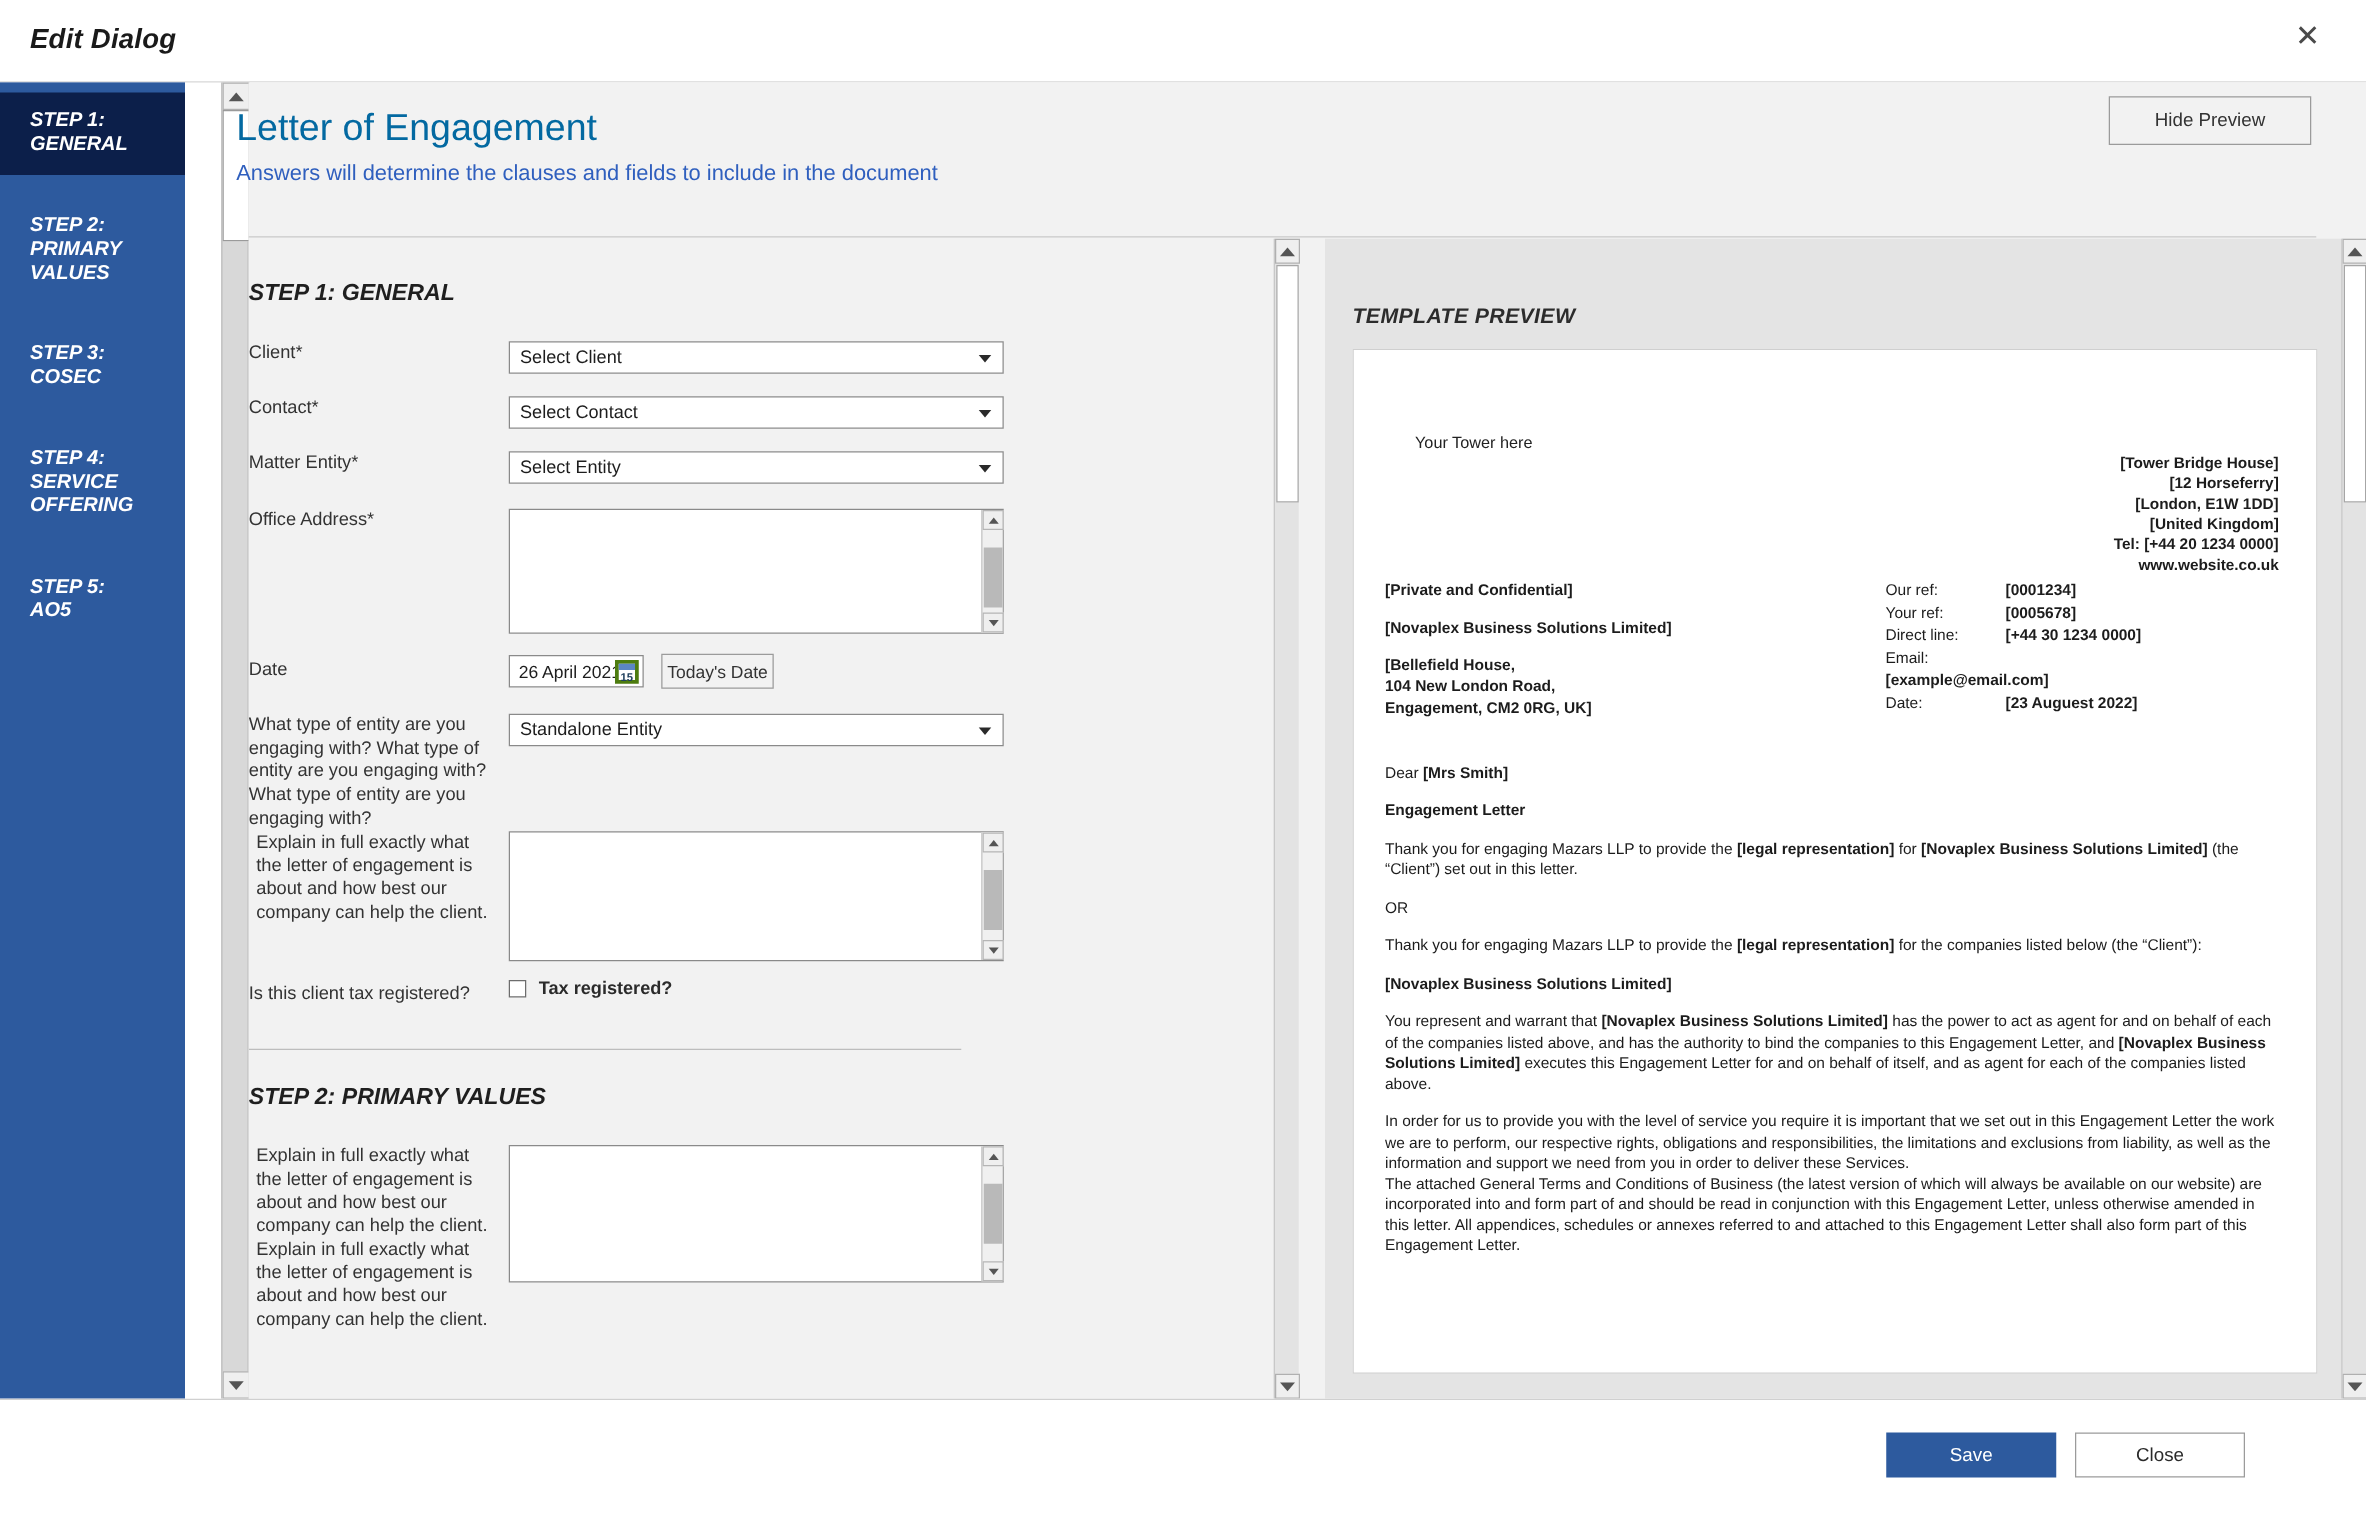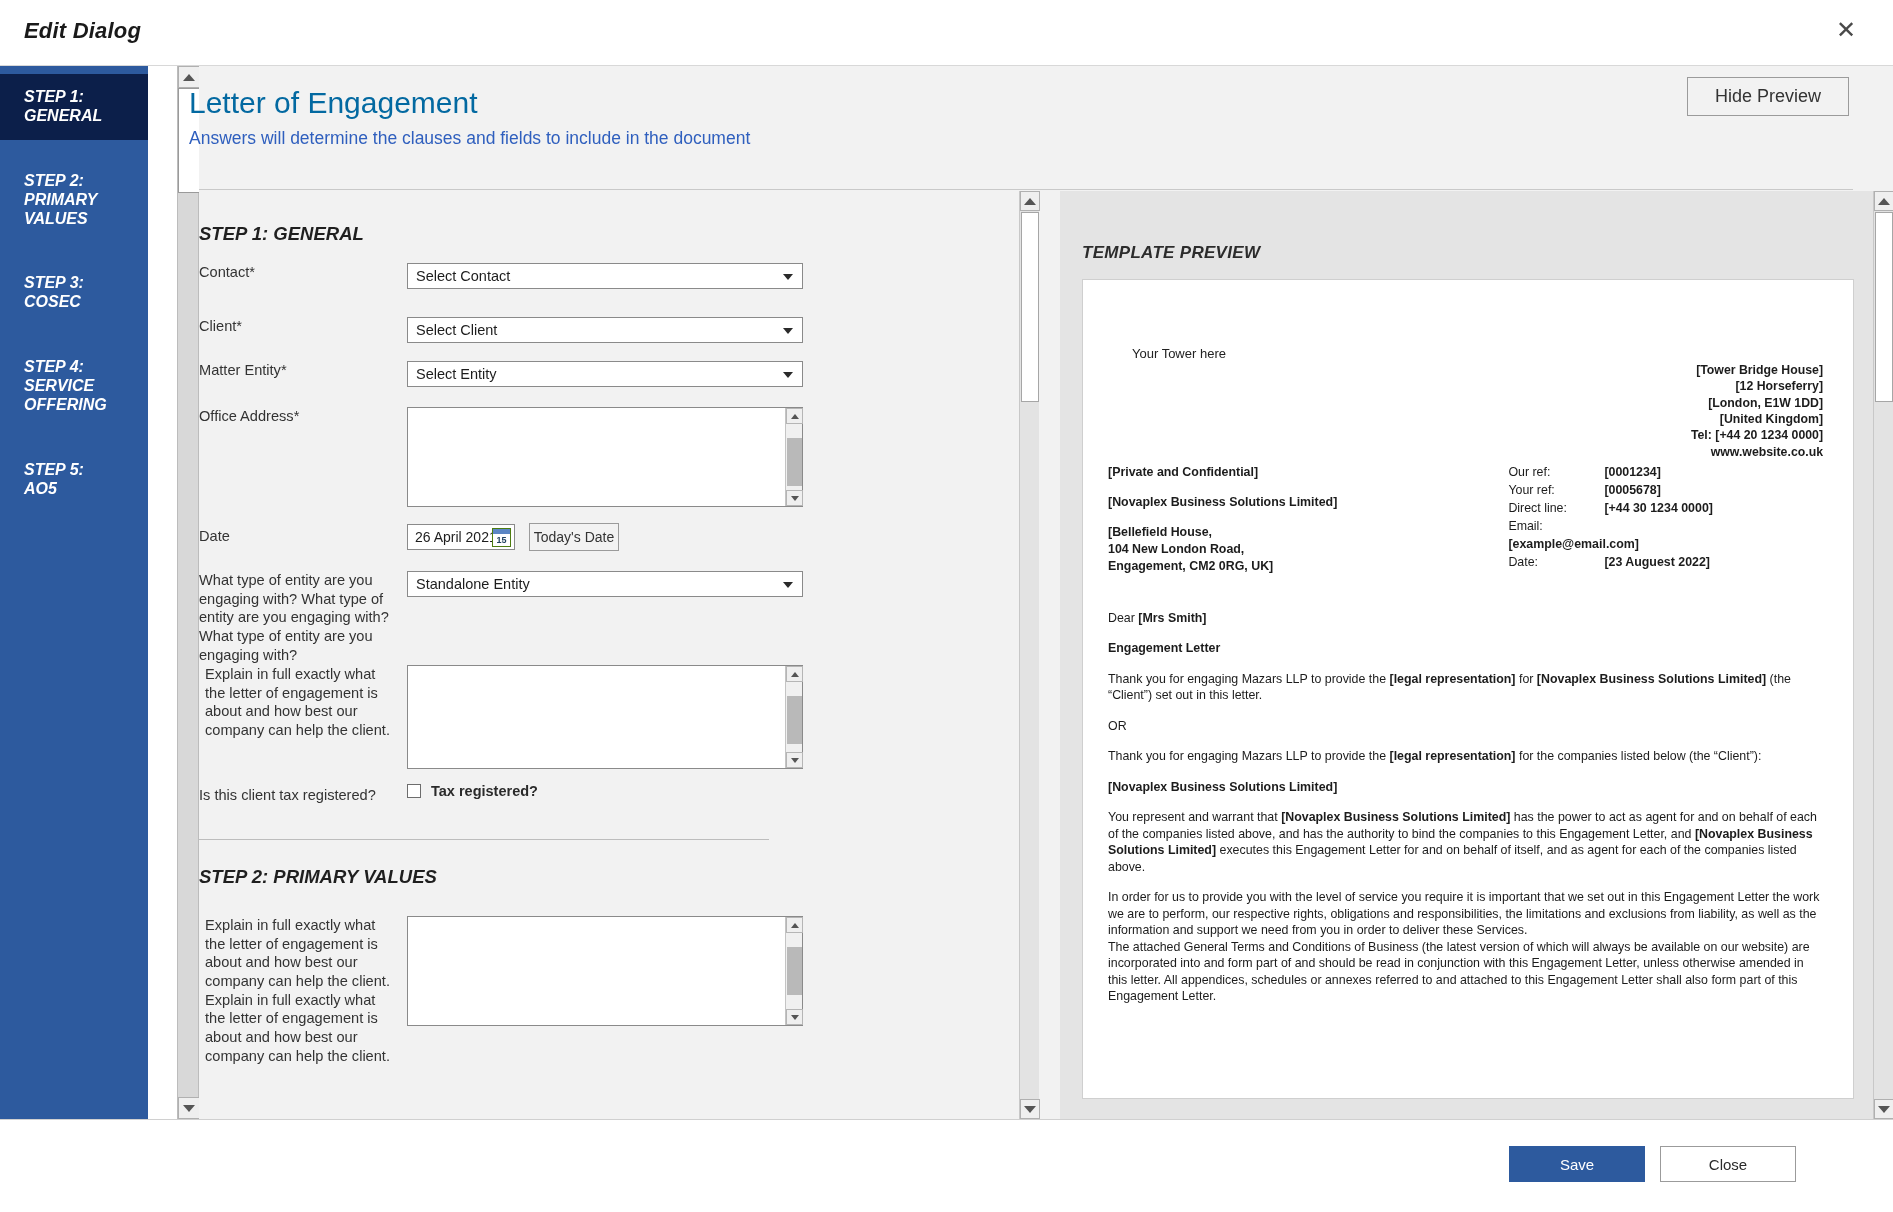--- a/index.html
+++ b/index.html
@@ -75,21 +75,21 @@
     font-size: 30px; color: #0369a1; font-weight: normal;
   }
   .doc-sub {
     position:absolute; left: 0px; top: 62px;
     font-size: 17.5px; color: #2f5fbe;
   }
   .hide-preview {
     position:absolute; right: 44px; top: 11px;
     width: 162px; height: 39px;
     background: #f2f2f2; border: 1px solid #9b9b9b;
-    font-size: 18px; color: #333; cursor: pointer;
+    font-size: 15px; color: #333; cursor: pointer;
     display:flex; align-items:center; justify-content:center;
   }
   .hrule {
     position:absolute; left: 0px; top: 123px; width: 1654px; height: 1px; background:#c9c9c9;
   }
 
   
   .form-pane {
     position: absolute; left: 0px; top: 125px; width: 820px; height: 928px;
     background: #f2f2f2; overflow: hidden;
@@ -139,21 +139,21 @@
   }
 
   .datewrap { display:flex; align-items:center; gap: 14px; }
   .datefield {
     width: 108px; height: 26px; border:1px solid #8a8a8a; background:#fff;
     position:relative; display:flex; align-items:center;
   }
   .datefield .dval { font-size: 14px; color:#1d1d1d; padding-left: 7px; }
   .cal-ico {
     position:absolute; right: 3px; top: 3px; width: 19px; height: 19px;
-    background:#ffffff; border:1px solid #4d7c0f;
+    background:#ffffff; border:3px solid #4d7c0f;
   }
   .cal-ico .cal-top { height:5px; background:#5b86c4; }
   .cal-ico .cal-num { font-size: 9px; text-align:center; line-height: 12px; color:#22425f; font-weight:bold;}
   .today-btn {
     width: 90px; height: 28px; border:1px solid #9b9b9b; background:#f2f2f2;
     font-size: 14px; color:#333; display:flex; align-items:center; justify-content:center; cursor:pointer;
   }
 
   .chkrow { display:flex; align-items:center; gap:10px; }
   .chk { width:14px; height:14px; border:1px solid #6d6d6d; background:#fff; cursor:pointer;}
@@ -279,35 +279,35 @@
       </div>
       <div class="hide-preview">Hide Preview</div>
       <div class="hrule"></div>
     </div>
 
     <div class="form-pane">
       <div class="form-inner">
 
         <div class="sect-head">STEP 1: GENERAL</div>
 
+        <div class="row" style="margin-top:28px;">
+          <div class="lbl">Client*</div>
+          <div class="ctl">
+            <div class="selwrap">
+              <div class="selbox" style="line-height:24px;">Select Client</div>
+              <span class="arrow"></span>
+            </div>
+          </div>
+        </div>
+
         <div class="row">
           <div class="lbl">Contact*</div>
           <div class="ctl">
             <div class="selwrap">
               <div class="selbox" style="line-height:24px;">Select Contact</div>
-              <span class="arrow"></span>
-            </div>
-          </div>
-        </div>
-
-        <div class="row" style="margin-top:28px;">
-          <div class="lbl">Client*</div>
-          <div class="ctl">
-            <div class="selwrap">
-              <div class="selbox" style="line-height:24px;">Select Client</div>
               <span class="arrow"></span>
             </div>
           </div>
         </div>
 
         <div class="row">
           <div class="lbl">Matter Entity*</div>
           <div class="ctl">
             <div class="selwrap">
               <div class="selbox" style="line-height:24px;">Select Entity</div>

